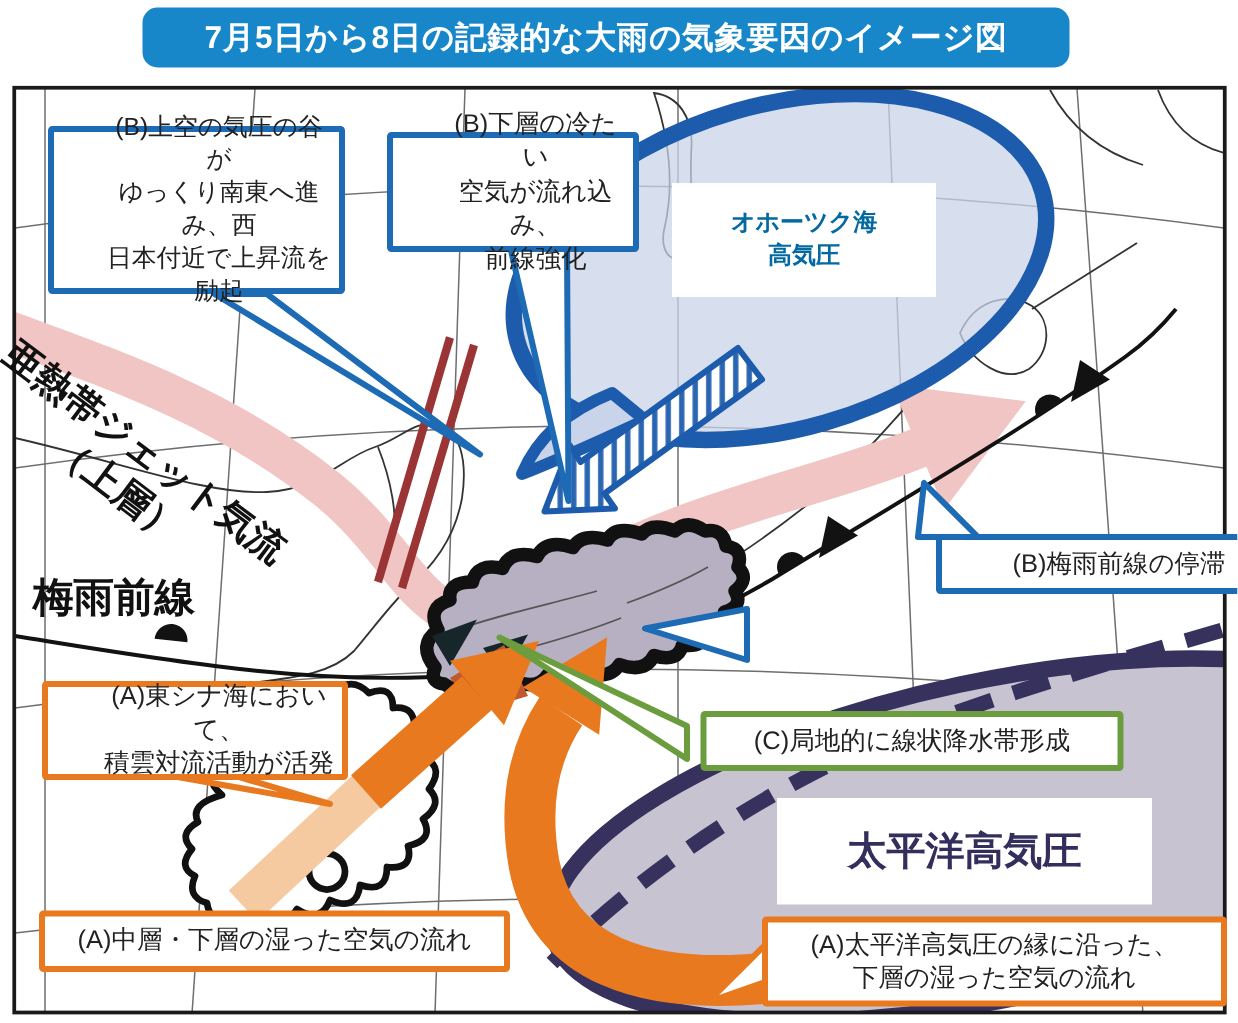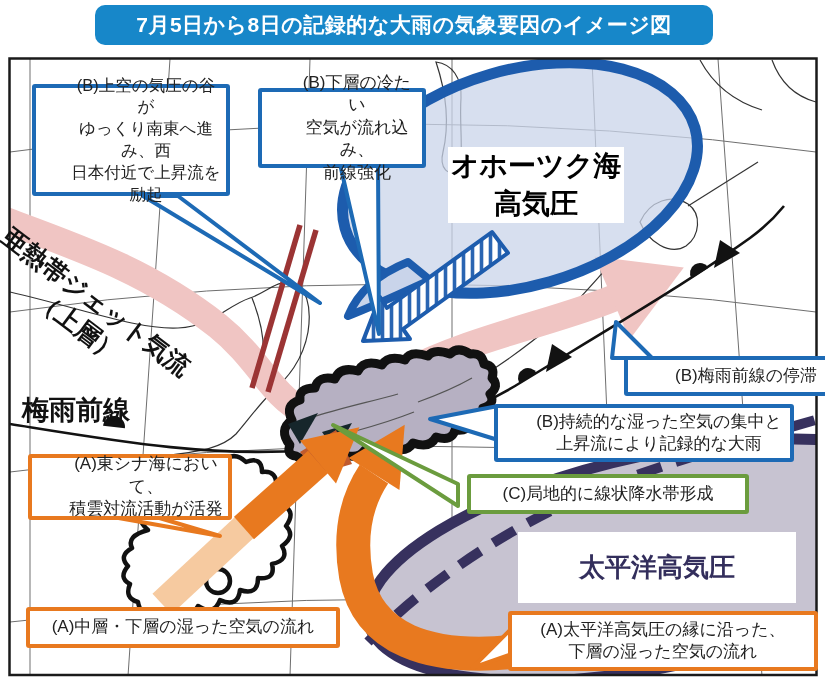--- a/index.html
+++ b/index.html
@@ -11,24 +11,24 @@
        display:flex;align-items:center;justify-content:center;letter-spacing:0.5px;}
   .box{position:absolute;z-index:2;background:#fff;color:#222;font-size:17px;line-height:1.32;
        text-align:center;white-space:pre-line;display:flex;align-items:center;justify-content:center;
        padding:3px 4px;box-sizing:border-box;border-radius:3px;}
   .b-blue{border:4px solid #1d6ab5;padding-left:34px;}
   .b-green{border:4px solid #6b9c3e;}
   .b-orange{border:4px solid #e8791f;}
   .lbl{position:absolute;z-index:2;white-space:pre-line;font-weight:bold;color:#111;}
   .lbl-jet{left:14px;top:222px;font-size:25px;line-height:1.18;text-align:center;
            transform:rotate(37deg);transform-origin:0 0;}
-  .lbl-baiu{left:22px;top:392px;font-size:27px;}
-  .lbl-okh{left:448px;top:147px;width:176px;height:76px;background:#fff;color:#000000;
-           font-size:28px;line-height:1.35;text-align:center;display:flex;align-items:center;justify-content:center;}
-  .lbl-pac{left:518px;top:532px;width:238px;background:#fff;color:#332e5c;text-align:center;padding:3px 20px;}
+  .lbl-baiu{left:22px;top:380px;font-size:27px;}
+  .lbl-okh{left:448px;top:122px;width:176px;height:76px;background:#fff;color:#0369a1;
+           font-size:16px;line-height:1.35;text-align:center;display:flex;align-items:center;justify-content:center;}
+  .lbl-pac{left:518px;top:532px;width:238px;background:#fff;color:#332e5c;text-align:center;padding:3px 6px;}
   .lbl-pac .l1{font-size:26px;font-weight:bold;line-height:1.1;}
   .lbl-pac .l2{font-size:15px;font-weight:bold;line-height:1.3;}
 </style>
 </head>
 <body>
 
 <div id="stage">
 
   <svg id="art" width="825" height="682" viewBox="0 0 825 682">
     <defs>
@@ -152,22 +152,20 @@
   </div>
 
   <div class="box b-blue" style="left:32px;top:84px;width:198px;height:112px;font-size:16.5px;">(B)上空の気圧の谷が
 ゆっくり南東へ進み、西
 日本付近で上昇流を
 励起</div>
   <div class="box b-blue" style="left:258px;top:88px;width:168px;height:80px;">(B)下層の冷たい
 空気が流れ込み、
 前線強化</div>
   <div class="box b-blue" style="left:600px;top:356px;width:214px;height:40px;margin-left:24px;">(B)梅雨前線の停滞</div>
-  <div class="box b-blue" style="left:494px;top:404px;width:300px;height:58px;">(B)持続的な湿った空気の集中と
-上昇流により記録的な大雨</div>
   <div class="box b-green" style="left:467px;top:474px;width:282px;height:40px;">(C)局地的に線状降水帯形成</div>
   <div class="box b-orange" style="left:28px;top:454px;width:204px;height:66px;padding-left:36px;">(A)東シナ海において、
 積雲対流活動が活発</div>
   <div class="box b-orange" style="left:26px;top:607px;width:314px;height:41px;">(A)中層・下層の湿った空気の流れ</div>
   <div class="box b-orange" style="left:508px;top:611px;width:310px;height:60px;">(A)太平洋高気圧の縁に沿った、
 下層の湿った空気の流れ</div>
 
 </div>
 
 </body></html>

